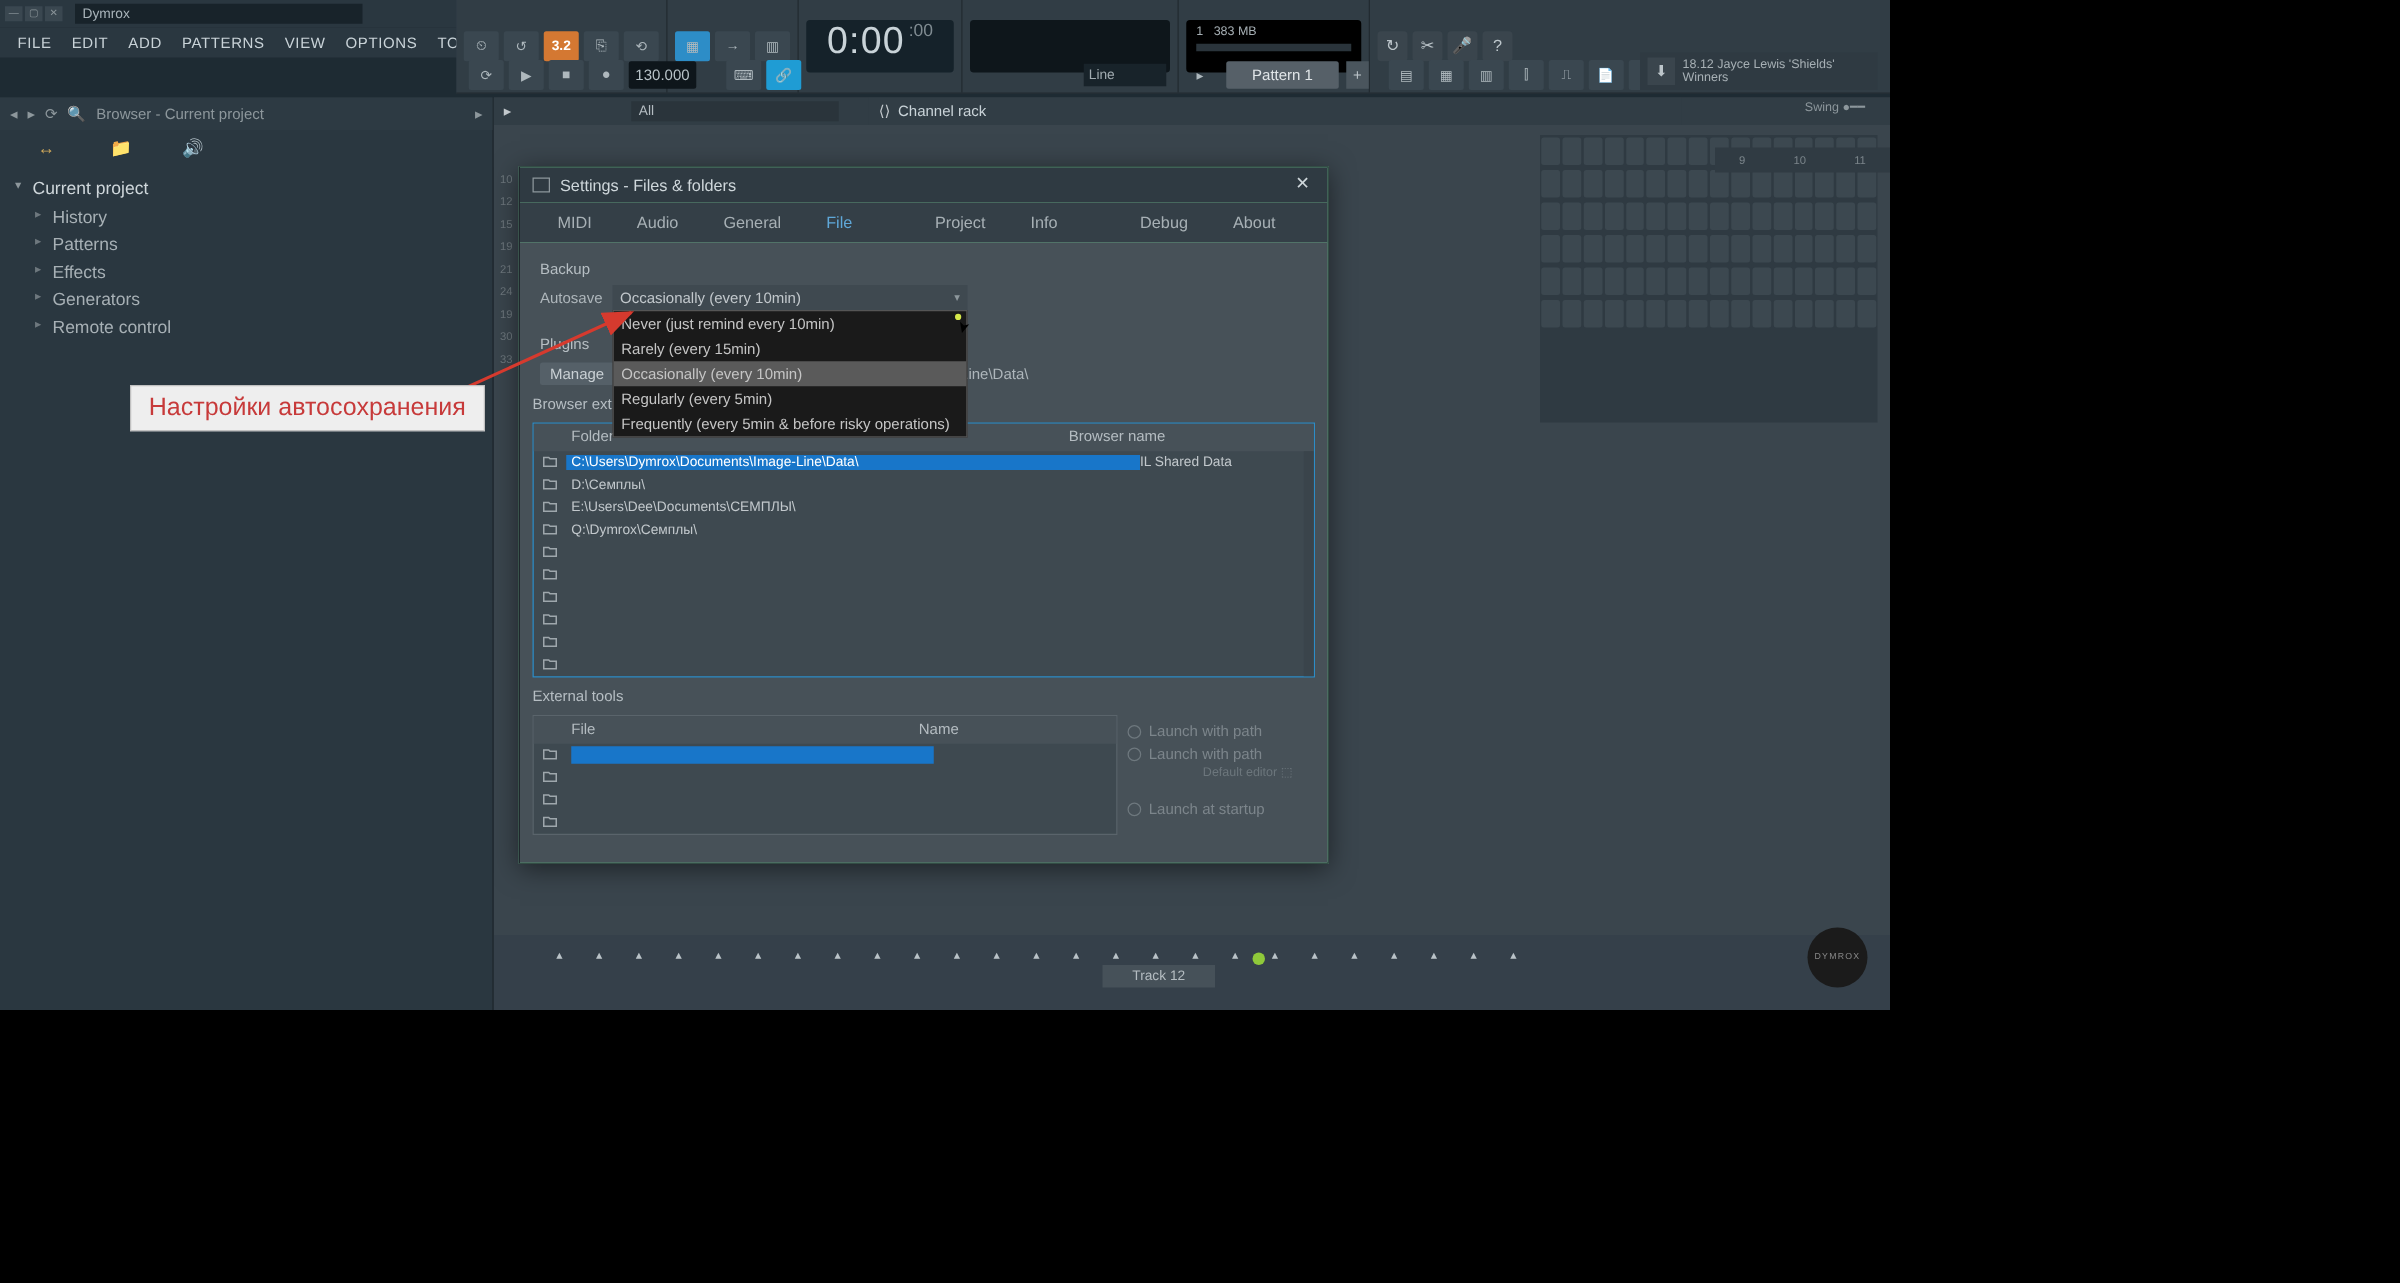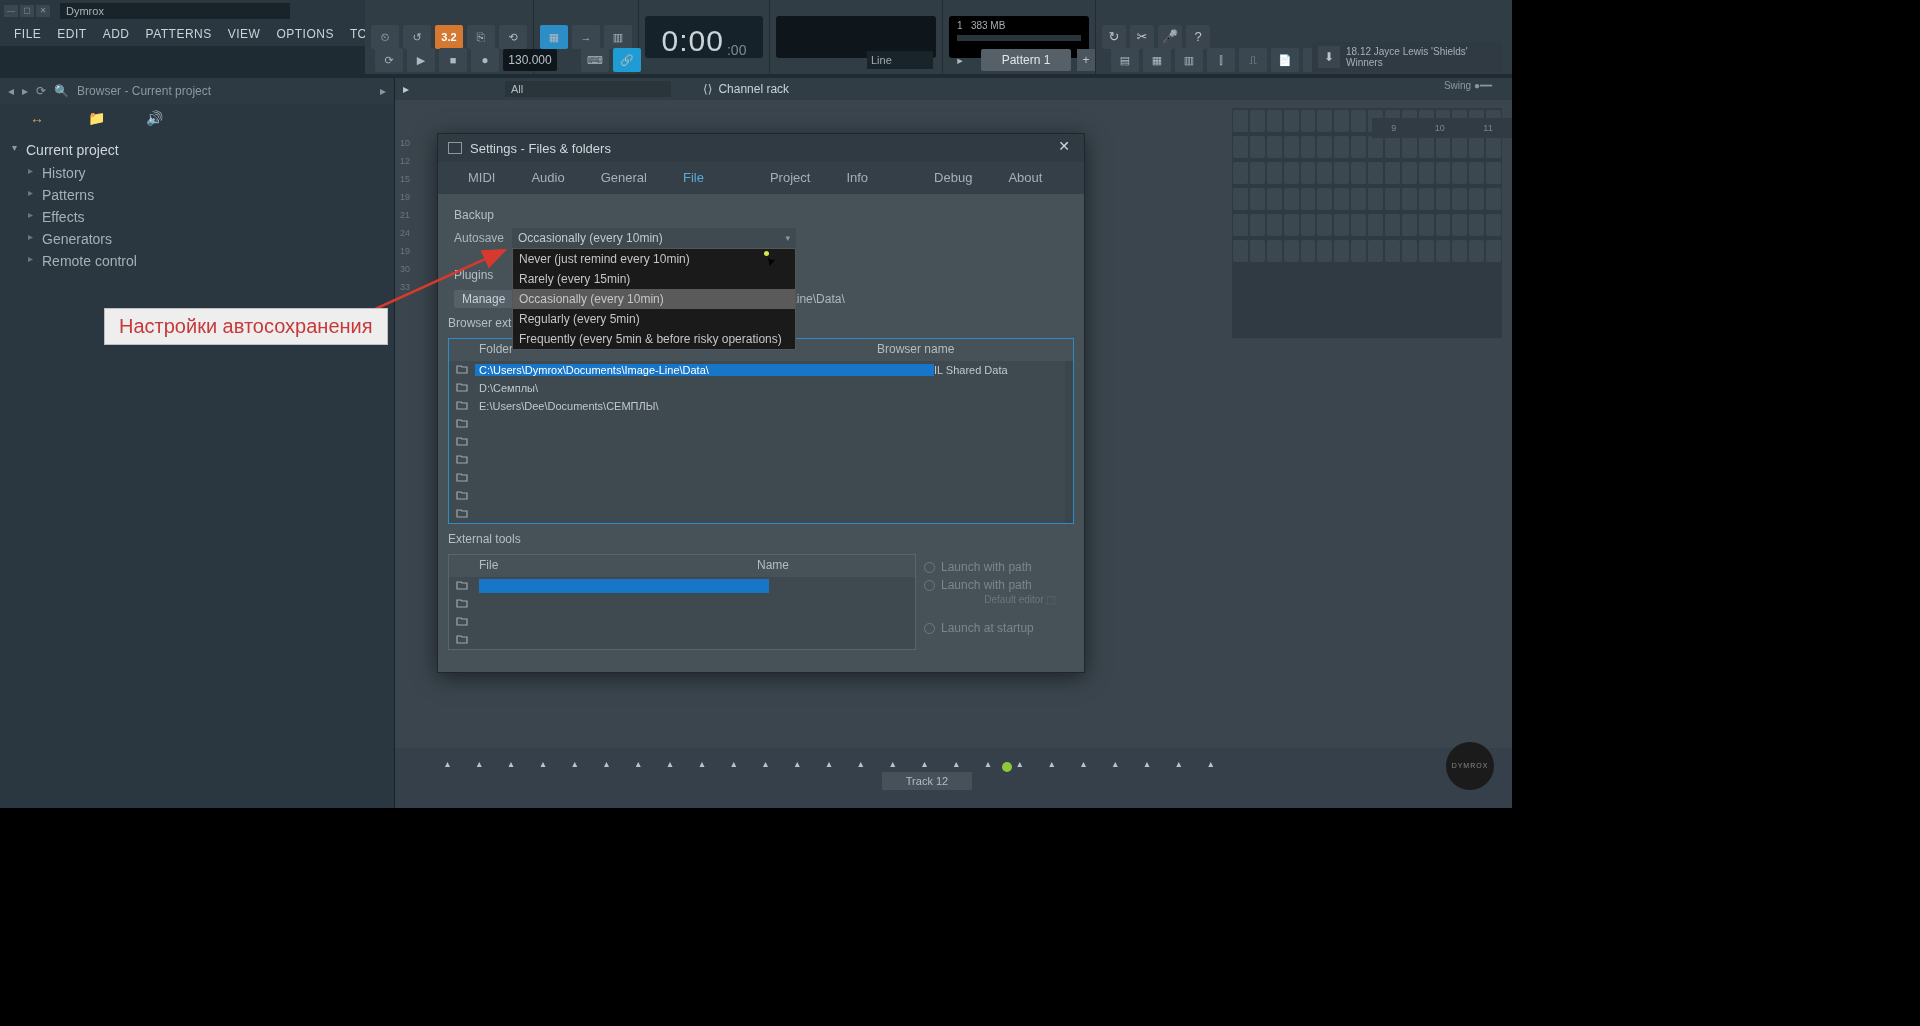--- a/index.html
+++ b/index.html
@@ -18,21 +18,21 @@
   .menuitem.q { margin-left: 2px; }
 
   
   .toolbar { position: absolute; top: 0; left: 365px; right: 0; height: 75px; background: #313d45; border-bottom: 1px solid #222b31; display: flex; align-items: center; }
   .tbgroup { display: flex; align-items: center; gap: 4px; padding: 0 6px; height: 100%; border-left: 1px solid #222b31; }
   .tbbtn { width: 28px; height: 24px; background: #3a4750; border-radius: 2px; display: flex; align-items: center; justify-content: center; color: #aeb8bd; font-size: 11px; }
   .tbbtn.orange { background: #d47832; color: #fff; font-weight: bold; text-align: center; }
   .tbbtn.linked { background: #1f9cd4; color: #fff; }
   .transport { display: flex; gap: 4px; align-items: center; }
   .tempo { width: 54px; height: 22px; background: #0e161b; color: #b8c3c8; text-align: center; line-height: 22px; border-radius: 2px; font-size: 12px; }
-  .timedisp { width: 118px; height: 42px; background: #15222a; color: #c9d3d8; display: flex; align-items: flex-end; justify-content: center; border-radius: 3px; font-family: "Arial Narrow", sans-serif; }
+  .timedisp { width: 118px; height: 42px; background: #15222a; color: #c9d3d8; display: flex; align-items: flex-start; justify-content: center; border-radius: 3px; font-family: "Arial Narrow", sans-serif; }
   .timedisp .big { font-size: 30px; letter-spacing: 1px; }
   .timedisp .small { font-size: 14px; margin-left: 3px; color: #7f8b91; }
   .meters { width: 160px; height: 42px; background: #0e161b; border-radius: 3px; }
   .cpumem { width: 140px; height: 42px; background: #000000; border-radius: 3px; padding: 4px 8px; font-size: 10px; text-align: left; color: #a5aeb3; }
   .helpbtns { display: flex; gap: 4px; }
   .hbtn { width: 24px; height: 24px; background: #3a454d; border-radius: 3px; color: #bcc5ca; text-align: center; line-height: 24px; font-size: 13px; }
 
   .toolbar-row2 { position: absolute; top: 46px; left: 0; display: flex; align-items: center; gap: 6px; height: 28px; width: 100%; }
   .lineinput { margin-left: 220px; background: #18232a; width: 66px; height: 18px; color: #a1abb0; font-size: 11px; padding: 0 4px; line-height: 18px; }
   .patternbox { margin-left: 8px; background: #566068; width: 90px; height: 22px; color: #e1e6e9; text-align: center; line-height: 22px; font-size: 12px; border-radius: 2px; }
@@ -67,21 +67,21 @@
   .timeline { position: absolute; top: 40px; right: 0; width: 140px; height: 20px; background: #303b43; display: flex; justify-content: space-around; font-size: 9px; color: #7a848a; align-items: center; }
   .tracknums { position: absolute; top: 60px; left: 5px; width: 18px; font-size: 9px; color: #6c767c; }
   .tracknums div { height: 18px; }
 
   .trackstrip { position: absolute; bottom: 0; left: 0; right: 0; height: 60px; background: #35404a; }
   .trackstrip .dots { position: absolute; top: 10px; left: 50px; right: 50px; height: 12px; color: #bac3c8; font-size: 10px; letter-spacing: 12px; }
   .trackname { position: absolute; bottom: 18px; right: 540px; width: 90px; height: 18px; background: #465159; color: #b4bcc1; font-size: 11px; text-align: center; line-height: 18px; }
   .greencircle { position: absolute; bottom: 36px; right: 500px; width: 10px; height: 10px; background: #8fc93a; border-radius: 50%; }
 
   
-  .dlg { position: absolute; top: 55px; left: 42px; width: 648px; background: #86efac; border: 1px solid #1f272c; box-shadow: 0 4px 20px rgba(0,0,0,.5); }
+  .dlg { position: absolute; top: 55px; left: 20px; width: 648px; background: #86efac; border: 1px solid #1f272c; box-shadow: 0 4px 20px rgba(0,0,0,.5); }
   .dlg-title { height: 28px; background: #2f3a42; display: flex; align-items: center; padding: 0 10px; }
   .dlg-title .icon { width: 14px; height: 12px; border: 1px solid #8d979c; margin-right: 8px; }
   .dlg-title .txt { color: #cfd7db; font-size: 13px; flex: 1; }
   .dlg-title .close { width: 20px; height: 20px; color: #cfd7db; text-align: center; font-size: 14px; }
   .tabs { height: 32px; background: #343f47; display: flex; align-items: center; padding: 0 12px; gap: 0; }
   .tab { padding: 0 18px; color: #a7b0b5; font-size: 13px; line-height: 32px; }
   .tab.active { color: #5fa8d9; }
   .dlg-body { background: #475158; padding: 10px 0; }
   .section-lbl { color: #b6bec3; font-size: 12px; padding: 4px 16px; }
   .fieldrow { display: flex; align-items: center; padding: 2px 16px; gap: 8px; }
@@ -458,20 +458,27 @@
                 <div class="ficon"><svg viewBox="0 0 12 10">
                     <path d="M1 2h4l1 1h5v6H1z"></path>
                   </svg></div>
                 <div class="fpath">E:\Users\Dee\Documents\СЕМПЛЫ\</div>
                 <div class="fname"></div>
               </div>
               <div class="frow">
                 <div class="ficon"><svg viewBox="0 0 12 10">
                     <path d="M1 2h4l1 1h5v6H1z"></path>
                   </svg></div>
+                <div class="fpath">Q:\Dymrox\Семплы\</div>
+                <div class="fname"></div>
+              </div>
+              <div class="frow">
+                <div class="ficon"><svg viewBox="0 0 12 10">
+                    <path d="M1 2h4l1 1h5v6H1z"></path>
+                  </svg></div>
                 <div class="fpath"></div>
                 <div class="fname"></div>
               </div>
               <div class="frow">
                 <div class="ficon"><svg viewBox="0 0 12 10">
                     <path d="M1 2h4l1 1h5v6H1z"></path>
                   </svg></div>
                 <div class="fpath"></div>
                 <div class="fname"></div>
               </div>

